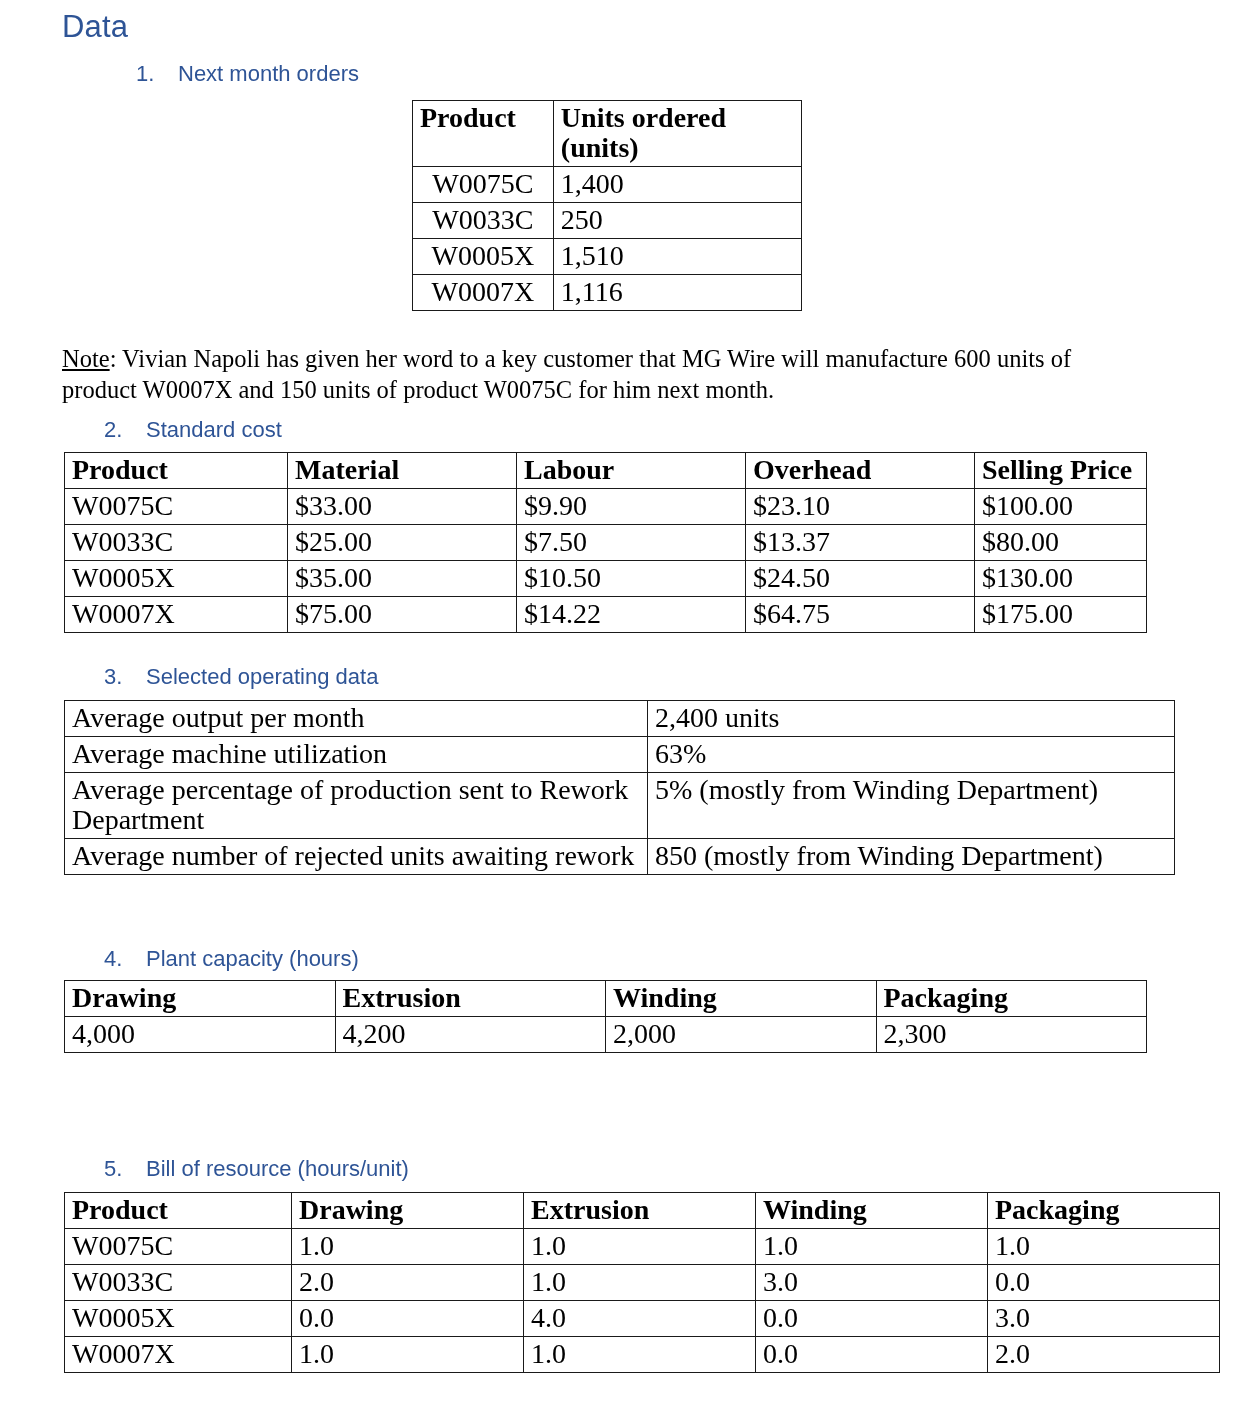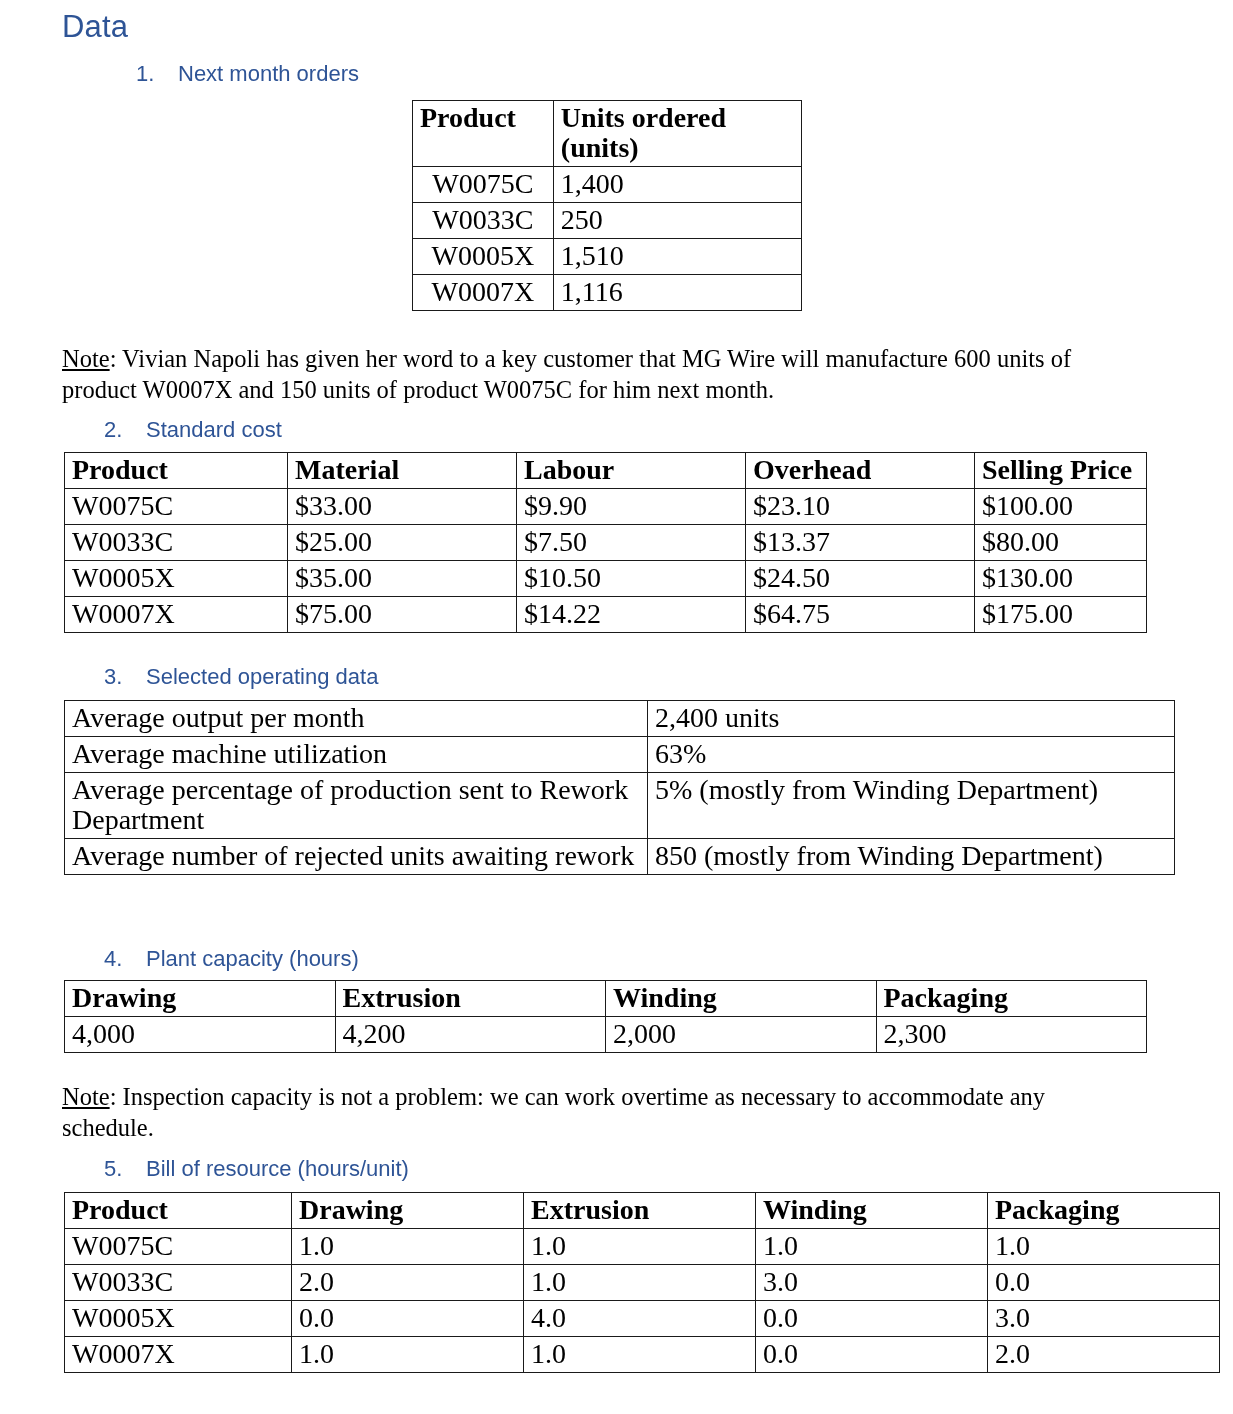--- a/index.html
+++ b/index.html
@@ -259,23 +259,20 @@
     <tbody>
       <tr>
         <td>4,000</td>
         <td>4,200</td>
         <td>2,000</td>
         <td>2,300</td>
       </tr>
     </tbody>
   </table>
 
-  <div class="note" style="left:62px; top:1082px; width:1000px;">
-    <u>Note</u><span>: Inspection capacity is not a problem: we can work overtime as necessary to accommodate any schedule.</span>
-  </div>
 
   <div class="list-heading" style="left:104px; top:1155px;">
     <span class="num">5.</span><span>Bill of resource (hours/unit)</span>
   </div>
 
   <table class="doc-table" id="tbl-bor">
     <thead>
       <tr>
         <th class="c-prod">Product</th>
         <th class="c-dep">Drawing</th>

